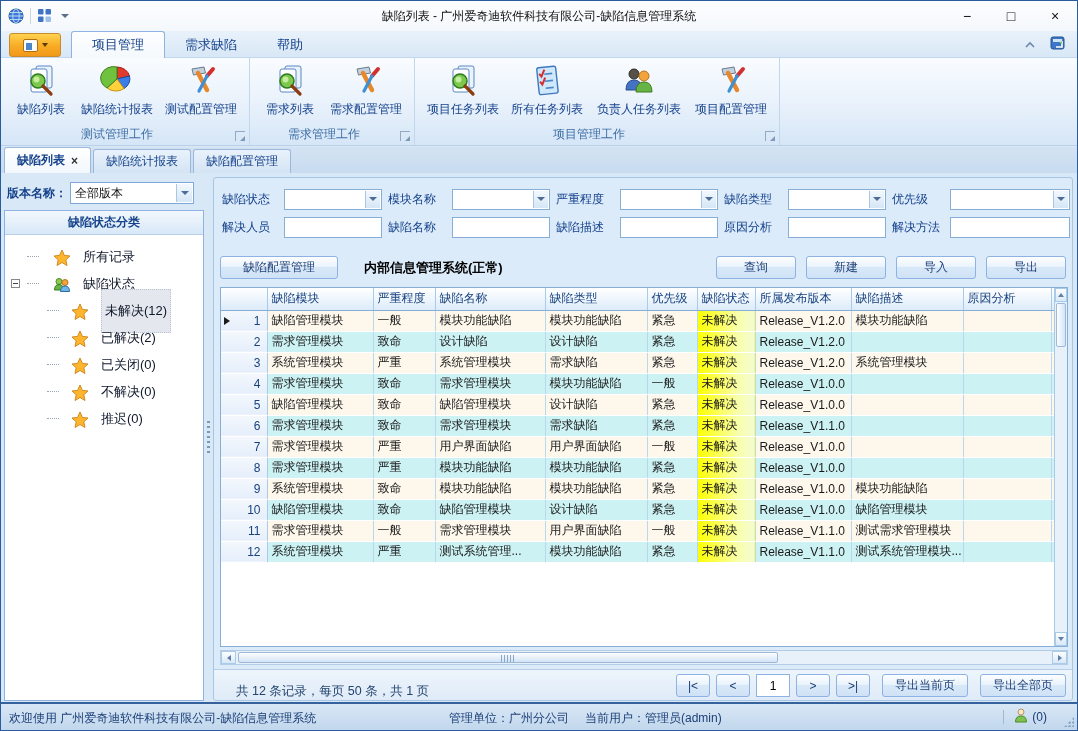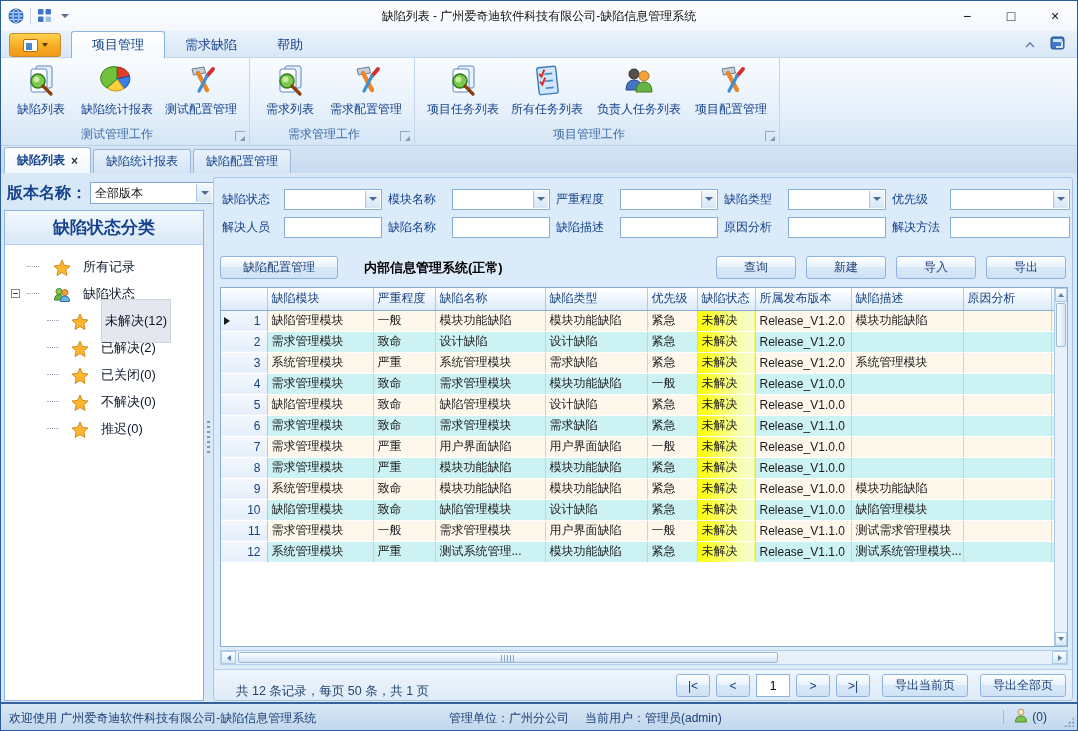--- a/index.html
+++ b/index.html
@@ -41,27 +41,27 @@
   .doctabs { position:absolute; left:0; top:146px; right:0; height:26px; background:linear-gradient(#d4e3f3,#c8dbef); display:flex; align-items:flex-end; padding-left:3px; }
   .dtab { height:24px; display:flex; align-items:center; gap:6px; padding:0 12px; margin-right:2px; border:1px solid #9ab8dc; border-bottom:none; border-radius:3px 3px 0 0; background:linear-gradient(#e9f2fb,#d4e4f4); color:#15428b; font-size:12px; }
   .dtab.active { height:26px; background:linear-gradient(#ffffff,#f2f8fd); font-weight:bold; }
   .dtab .x { font-size:12px; color:#333; font-weight:bold; }
 
   
   .main { position:absolute; left:0; top:172px; right:0; height:531px; background:#d9e8f7; }
 
   
   .version-row { position:absolute; left:6px; top:9px; display:flex; align-items:center; }
-  .version-label { font-weight:bold; color:#15428b; font-size:16px; }
+  .version-label { font-weight:bold; color:#15428b; font-size:12px; }
   .combo { width:124px; height:22px; background:#fff; border:1px solid #7fa8d9; display:flex; align-items:center; position:relative; margin-left:3px; }
   .combo .val { padding-left:4px; font-size:12px; color:#111; }
   .combo .cbtn { position:absolute; right:1px; top:1px; bottom:1px; width:16px; background:linear-gradient(#f2f8fd,#d6e6f5); border-left:1px solid #aac6e4; display:flex; align-items:center; justify-content:center; }
   .arrow-dn { width:0; height:0; border-left:4px solid transparent; border-right:4px solid transparent; border-top:4px solid #4a6c96; }
   .side-panel { position:absolute; left:3px; top:37px; width:200px; height:491px; background:#fff; border:1px solid #8db2e3; }
-  .side-head { height:34px; background:linear-gradient(#f2f8fd,#d8e8f7); border-bottom:1px solid #b7cfe8; display:flex; align-items:center; justify-content:center; font-weight:bold; color:#15428b; font-size:17px; }
+  .side-head { height:24px; background:linear-gradient(#f2f8fd,#d8e8f7); border-bottom:1px solid #b7cfe8; display:flex; align-items:center; justify-content:center; font-weight:bold; color:#15428b; font-size:12px; }
   .tree { padding-top:8px; }
   .titem { height:27px; display:flex; align-items:center; gap:14px; font-size:13px; color:#0f172a; position:relative; }
   .titem .stub { width:12px; border-top:1px dotted #9aa7b8; }
   .lv1 { padding-left:22px; }
   .lv2 { padding-left:54px; }
   .lv2 .stub { position:absolute; left:42px; }
   .lv2 .ico { margin-left:12px; }
   .expander { position:absolute; left:6px; width:9px; height:9px; border:1px solid #888; background:#fff; }
   .expander::before { content:""; position:absolute; left:1px; right:1px; top:3px; height:1px; background:#444; }
   .sel-node { background:#e4e8ee; border:1px dotted #b9c2cf; padding:12px 3px; }

